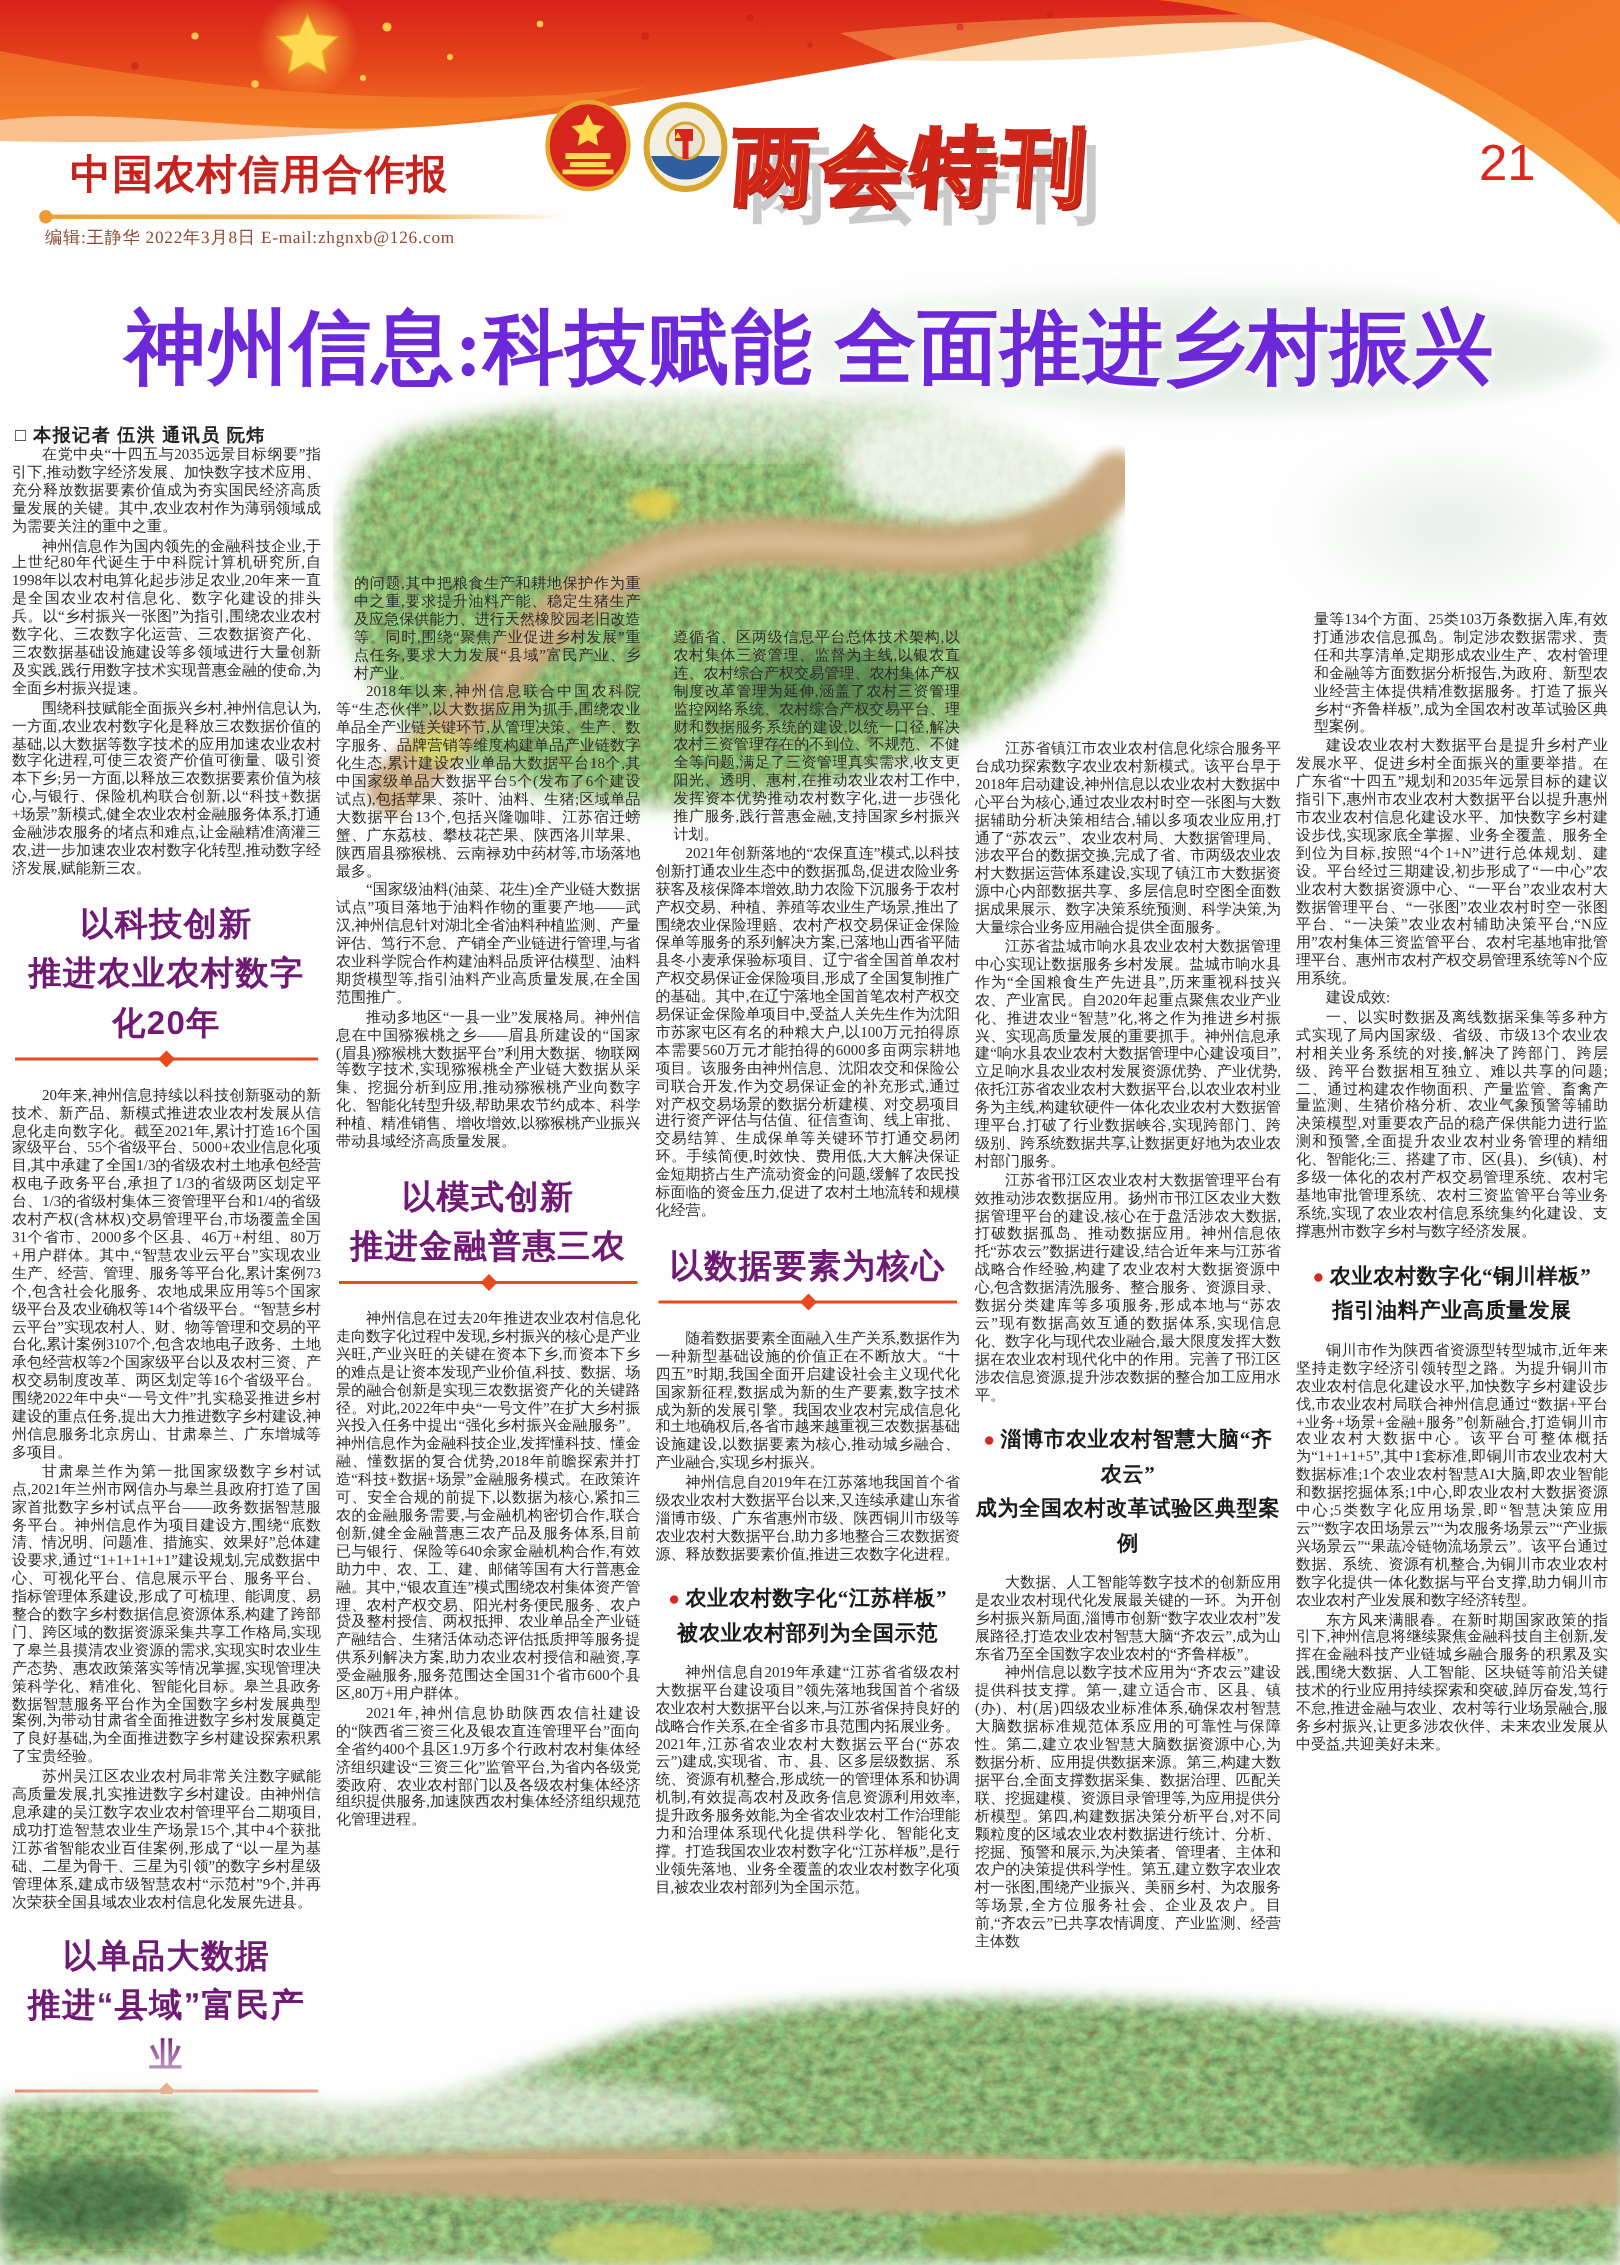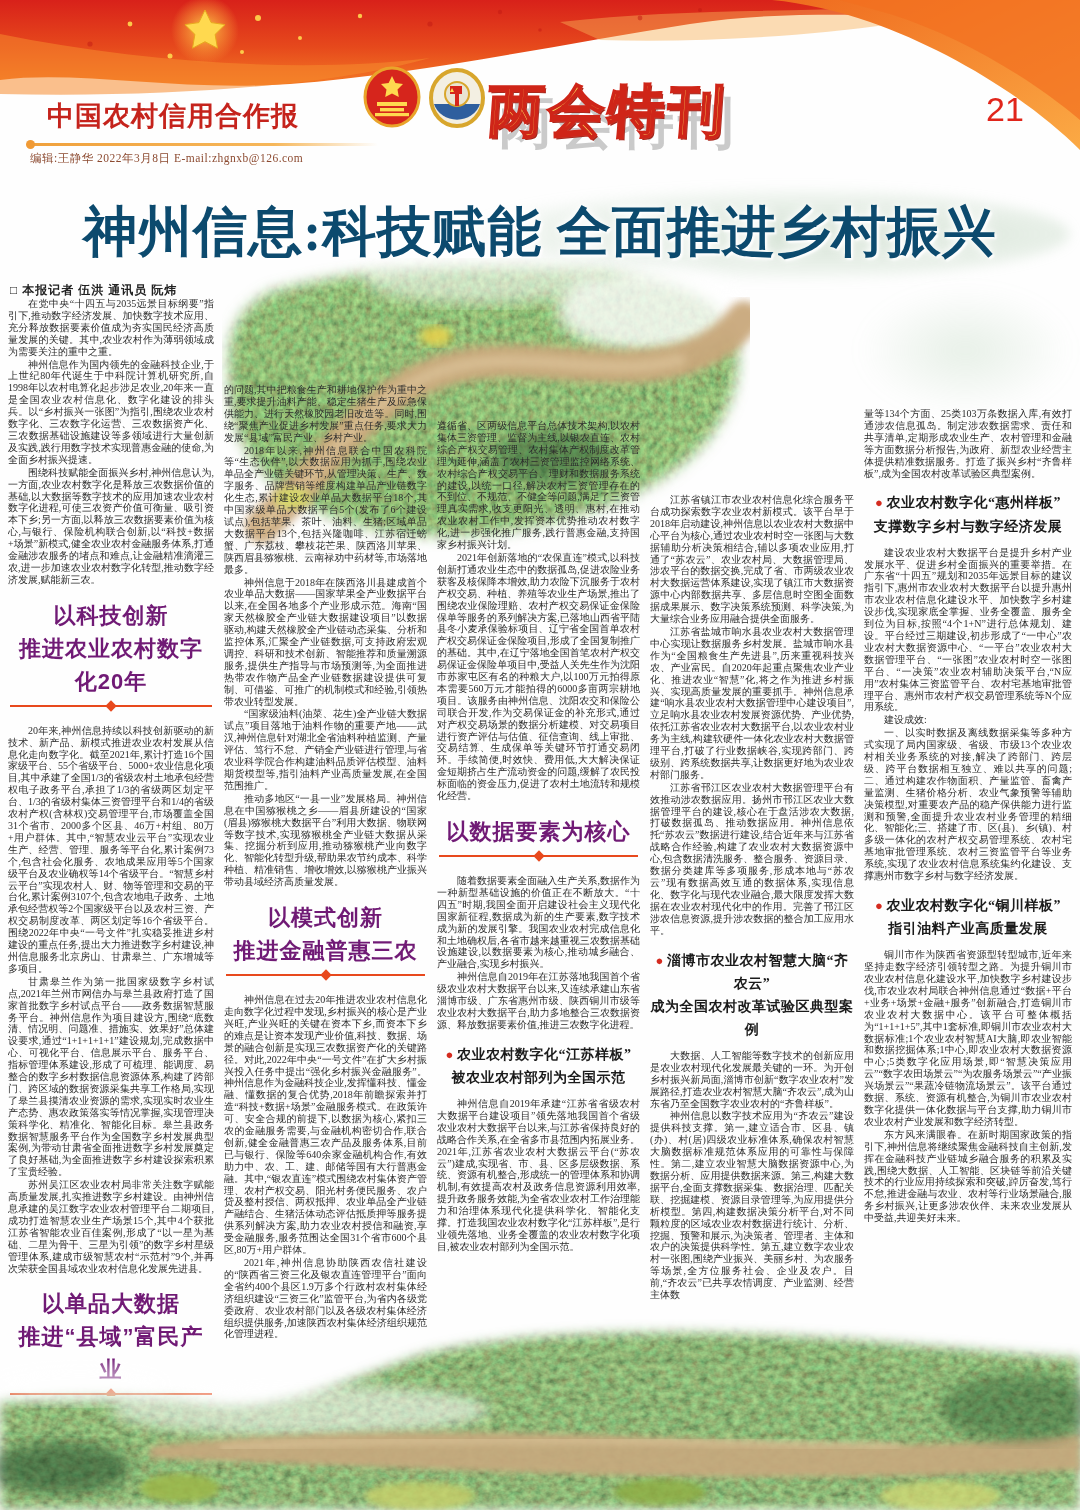--- a/index.html
+++ b/index.html
@@ -22,35 +22,35 @@
   .special-main{position:absolute;left:0;top:0;font-family:"Liberation Sans","DejaVu Sans",sans-serif;
         font-weight:bold;font-size:56px;letter-spacing:4px;color:#ffdf5e;
         -webkit-text-stroke:2px #cf2518;text-shadow:0 0 2px #fff,2px 2px 0 #a51e12;
         transform:skewX(-4deg);}
   .emblem{position:absolute;}
   
   .headline-backdrop{position:absolute;left:470px;top:188px;width:600px;height:92px;border-radius:50%;
         background:radial-gradient(ellipse at 60% 50%,rgba(136,176,136,.38),rgba(160,195,160,.15) 60%,rgba(160,195,160,0) 75%);
         filter:blur(6px);}
   .headline{position:absolute;left:0;top:196px;width:1080px;text-align:center;font-weight:bold;font-size:54px;
-        color:#0c4a6e;letter-spacing:1px;text-shadow:0 0 6px #fff,0 0 14px #fff,2px 2px 2px rgba(255,255,255,.9);}
+        color:#6d28d9;letter-spacing:1px;text-shadow:0 0 6px #fff,0 0 14px #fff,2px 2px 2px rgba(255,255,255,.9);}
   .byline{position:absolute;left:10px;top:282px;font-size:12px;font-weight:bold;color:#222;letter-spacing:1px;}
   
   #photo-top{position:absolute;left:222px;top:258px;width:528px;height:332px;}
   #photo-bottom{position:absolute;left:0;top:1318px;width:1080px;height:192px;}
   .soft-green{position:absolute;border-radius:50%;filter:blur(10px);}
   
   .col{position:absolute;overflow:hidden;text-align:justify;color:#2c2c2c;font-size:10px;line-height:11.9px;}
   .c1{left:8px;  top:298px;width:206px;height:1098px;}
   .c2{left:224px;top:384px;width:203px;height:964px;}
   .c3{left:437px;top:420px;width:203px;height:924px;}
   .c4{left:650px;top:494px;width:204px;height:846px;}
   .c5{left:864px;top:408px;width:208px;height:944px;}
   .bp{margin:0 0 1px 0;text-indent:2em;}
-  .bp.noind{text-indent:0;}
+  .bp.noind{text-indent:0;margin-left:12px;}
   .sech{margin:13px 0 10px 0;text-align:center;font-family:"Liberation Sans","DejaVu Sans",sans-serif;
         font-weight:bold;font-size:22px;line-height:1.5;color:#701a75;letter-spacing:1px;}
   .sech-rule{position:relative;margin:7px 2px 0 2px;border-top:2px solid #e8491d;height:8px;}
   .diam{position:absolute;left:50%;top:-5px;width:8px;height:8px;margin-left:-4px;background:#e8491d;
         transform:rotate(45deg);}
   .subh{margin:12px 0 9px 0;text-align:center;font-weight:bold;font-size:14px;line-height:1.65;color:#1b1b1b;
         letter-spacing:.5px;}
   .bullet{color:#d42b1f;font-size:13px;margin-right:3px;}
 </style>
 </head>
@@ -179,21 +179,20 @@
           <div>推进“县域”富民产业</div>
           <div class="sech-rule">
             <span class="diam"></span>
           </div>
         </div>
         <p class="bp">近年来,农业农村部开展多项农业单品全产业链大数据建设试点,为整个农业产业数字化探路。2022年中央“一号文件”首要关注中国人民</p>
       </div>
     <div class="col c2">
         <p class="bp noind">的问题,其中把粮食生产和耕地保护作为重中之重,要求提升油料产能、稳定生猪生产及应急保供能力、进行天然橡胶园老旧改造等。同时,围绕“聚焦产业促进乡村发展”重点任务,要求大力发展“县域”富民产业、乡村产业。</p>
         <p class="bp">2018年以来,神州信息联合中国农科院等“生态伙伴”,以大数据应用为抓手,围绕农业单品全产业链关键环节,从管理决策、生产、数字服务、品牌营销等维度构建单品产业链数字化生态,累计建设农业单品大数据平台18个,其中国家级单品大数据平台5个(发布了6个建设试点),包括苹果、茶叶、油料、生猪;区域单品大数据平台13个,包括兴隆咖啡、江苏宿迁螃蟹、广东荔枝、攀枝花芒果、陕西洛川苹果、陕西眉县猕猴桃、云南禄劝中药材等,市场落地最多。</p>
-        <p class="bp">神州信息于2018年在陕西洛川县建成首个农业单品大数据——国家苹果全产业数据平台以来,在全国各地多个产业形成示范。海南“国家天然橡胶全产业链大数据建设项目”以数据驱动,构建天然橡胶全产业链动态采集、分析和监控体系,汇聚全产业链数据,可支持政府宏观调控、科研和技术创新、智能推荐和质量溯源服务,提供生产指导与市场预测等,为全面推进热带农作物产品全产业链数据建设提供可复制、可借鉴、可推广的机制模式和经验,引领热带农业转型发展。</p>
         <p class="bp">“国家级油料(油菜、花生)全产业链大数据试点”项目落地于油料作物的重要产地——武汉,神州信息针对湖北全省油料种植监测、产量评估、笃行不怠、产销全产业链进行管理,与省农业科学院合作构建油料品质评估模型、油料期货模型等,指引油料产业高质量发展,在全国范围推广。</p>
         <p class="bp">推动多地区“一县一业”发展格局。神州信息在中国猕猴桃之乡——眉县所建设的“国家(眉县)猕猴桃大数据平台”利用大数据、物联网等数字技术,实现猕猴桃全产业链大数据从采集、挖掘分析到应用,推动猕猴桃产业向数字化、智能化转型升级,帮助果农节约成本、科学种植、精准销售、增收增效,以猕猴桃产业振兴带动县域经济高质量发展。</p>
         <div class="sech">
           <div>以模式创新</div>
           <div>推进金融普惠三农</div>
           <div class="sech-rule">
             <span class="diam"></span>
           </div>
         </div>
         <p class="bp">神州信息在过去20年推进农业农村信息化走向数字化过程中发现,乡村振兴的核心是产业兴旺,产业兴旺的关键在资本下乡,而资本下乡的难点是让资本发现产业价值,科技、数据、场景的融合创新是实现三农数据资产化的关键路径。对此,2022年中央“一号文件”在扩大乡村振兴投入任务中提出“强化乡村振兴金融服务”。神州信息作为金融科技企业,发挥懂科技、懂金融、懂数据的复合优势,2018年前瞻探索并打造“科技+数据+场景”金融服务模式。在政策许可、安全合规的前提下,以数据为核心,紧扣三农的金融服务需要,与金融机构密切合作,联合创新,健全金融普惠三农产品及服务体系,目前已与银行、保险等640余家金融机构合作,有效助力中、农、工、建、邮储等国有大行普惠金融。其中,“银农直连”模式围绕农村集体资产管理、农村产权交易、阳光村务便民服务、农户贷及整村授信、两权抵押、农业单品全产业链产融结合、生猪活体动态评估抵质押等服务提供系列解决方案,助力农业农村授信和融资,享受金融服务,服务范围达全国31个省市600个县区,80万+用户群体。</p>
@@ -222,24 +221,20 @@
         <p class="bp">江苏省邗江区农业农村大数据管理平台有效推动涉农数据应用。扬州市邗江区农业大数据管理平台的建设,核心在于盘活涉农大数据,打破数据孤岛、推动数据应用。神州信息依托“苏农云”数据进行建设,结合近年来与江苏省战略合作经验,构建了农业农村大数据资源中心,包含数据清洗服务、整合服务、资源目录、数据分类建库等多项服务,形成本地与“苏农云”现有数据高效互通的数据体系,实现信息化、数字化与现代农业融合,最大限度发挥大数据在农业农村现代化中的作用。完善了邗江区涉农信息资源,提升涉农数据的整合加工应用水平。</p>
         <div class="subh">
           <div><span class="bullet">●</span>淄博市农业农村智慧大脑“齐农云”</div>
           <div>成为全国农村改革试验区典型案例</div>
         </div>
         <p class="bp">大数据、人工智能等数字技术的创新应用是农业农村现代化发展最关键的一环。为开创乡村振兴新局面,淄博市创新“数字农业农村”发展路径,打造农业农村智慧大脑“齐农云”,成为山东省乃至全国数字农业农村的“齐鲁样板”。</p>
         <p class="bp">神州信息以数字技术应用为“齐农云”建设提供科技支撑。第一,建立适合市、区县、镇(办)、村(居)四级农业标准体系,确保农村智慧大脑数据标准规范体系应用的可靠性与保障性。第二,建立农业智慧大脑数据资源中心,为数据分析、应用提供数据来源。第三,构建大数据平台,全面支撑数据采集、数据治理、匹配关联、挖掘建模、资源目录管理等,为应用提供分析模型。第四,构建数据决策分析平台,对不同颗粒度的区域农业农村数据进行统计、分析、挖掘、预警和展示,为决策者、管理者、主体和农户的决策提供科学性。第五,建立数字农业农村一张图,围绕产业振兴、美丽乡村、为农服务等场景,全方位服务社会、企业及农户。目前,“齐农云”已共享农情调度、产业监测、经营主体数</p>
       </div>
     <div class="col c5">
         <p class="bp noind">量等134个方面、25类103万条数据入库,有效打通涉农信息孤岛。制定涉农数据需求、责任和共享清单,定期形成农业生产、农村管理和金融等方面数据分析报告,为政府、新型农业经营主体提供精准数据服务。打造了振兴乡村“齐鲁样板”,成为全国农村改革试验区典型案例。</p>
-        <div class="subh">
-          <div><span class="bullet">●</span>农业农村数字化“惠州样板”</div>
-          <div>支撑数字乡村与数字经济发展</div>
-        </div>
         <p class="bp">建设农业农村大数据平台是提升乡村产业发展水平、促进乡村全面振兴的重要举措。在广东省“十四五”规划和2035年远景目标的建议指引下,惠州市农业农村大数据平台以提升惠州市农业农村信息化建设水平、加快数字乡村建设步伐,实现家底全掌握、业务全覆盖、服务全到位为目标,按照“4个1+N”进行总体规划、建设。平台经过三期建设,初步形成了“一中心”农业农村大数据资源中心、“一平台”农业农村大数据管理平台、“一张图”农业农村时空一张图平台、“一决策”农业农村辅助决策平台,“N应用”农村集体三资监管平台、农村宅基地审批管理平台、惠州市农村产权交易管理系统等N个应用系统。</p>
         <p class="bp">建设成效:</p>
         <p class="bp">一、以实时数据及离线数据采集等多种方式实现了局内国家级、省级、市级13个农业农村相关业务系统的对接,解决了跨部门、跨层级、跨平台数据相互独立、难以共享的问题;二、通过构建农作物面积、产量监管、畜禽产量监测、生猪价格分析、农业气象预警等辅助决策模型,对重要农产品的稳产保供能力进行监测和预警,全面提升农业农村业务管理的精细化、智能化;三、搭建了市、区(县)、乡(镇)、村多级一体化的农村产权交易管理系统、农村宅基地审批管理系统、农村三资监管平台等业务系统,实现了农业农村信息系统集约化建设、支撑惠州市数字乡村与数字经济发展。</p>
         <div class="subh">
           <div><span class="bullet">●</span>农业农村数字化“铜川样板”</div>
           <div>指引油料产业高质量发展</div>
         </div>
         <p class="bp">铜川市作为陕西省资源型转型城市,近年来坚持走数字经济引领转型之路。为提升铜川市农业农村信息化建设水平,加快数字乡村建设步伐,市农业农村局联合神州信息通过“数据+平台+业务+场景+金融+服务”创新融合,打造铜川市农业农村大数据中心。该平台可整体概括为“1+1+1+5”,其中1套标准,即铜川市农业农村大数据标准;1个农业农村智慧AI大脑,即农业智能和数据挖掘体系;1中心,即农业农村大数据资源中心;5类数字化应用场景,即“智慧决策应用云”“数字农田场景云”“为农服务场景云”“产业振兴场景云”“果蔬冷链物流场景云”。该平台通过数据、系统、资源有机整合,为铜川市农业农村数字化提供一体化数据与平台支撑,助力铜川市农业农村产业发展和数字经济转型。</p>
         <p class="bp">东方风来满眼春。在新时期国家政策的指引下,神州信息将继续聚焦金融科技自主创新,发挥在金融科技产业链城乡融合服务的积累及实践,围绕大数据、人工智能、区块链等前沿关键技术的行业应用持续探索和突破,踔厉奋发,笃行不怠,推进金融与农业、农村等行业场景融合,服务乡村振兴,让更多涉农伙伴、未来农业发展从中受益,共迎美好未来。</p>
       </div>

